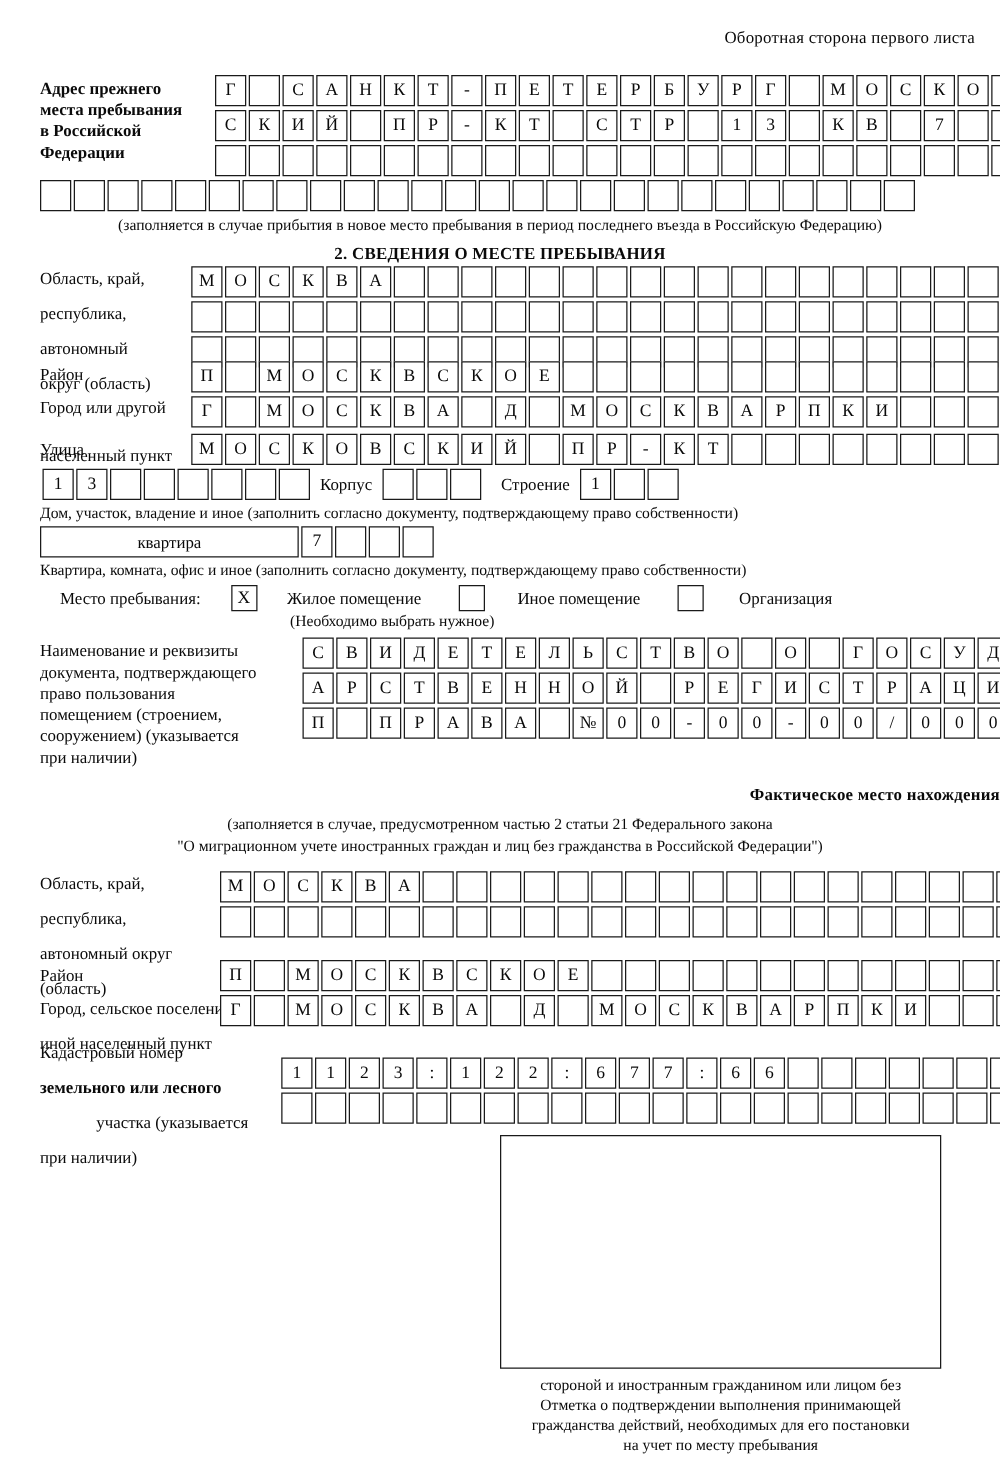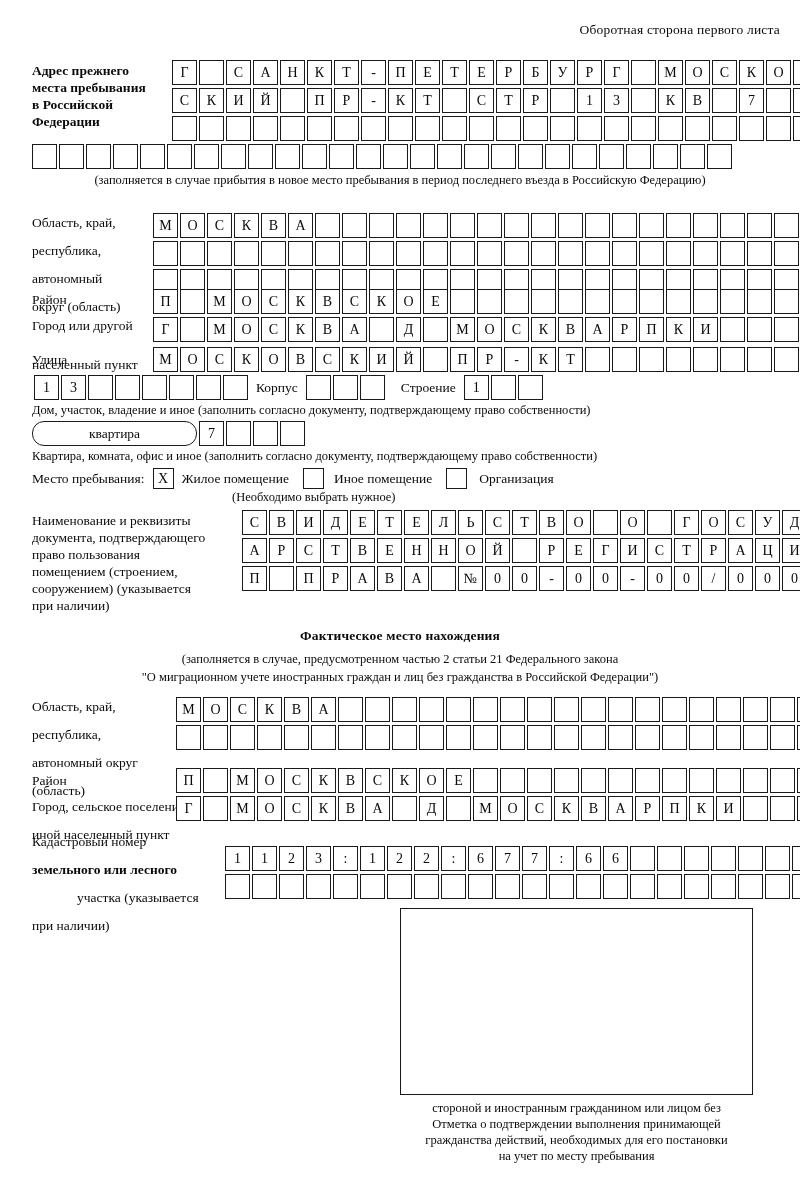--- a/index.html
+++ b/index.html
@@ -185,20 +185,23 @@
     <div class="bx"></div>
     <div class="bx"></div>
     <div class="bx"></div>
     <div class="bx"></div>
   </div>
 
   <div class="row note" style="left:32px; top:173px; width:736px; justify-content:center;">
     <span>(заполняется в случае прибытия в новое место пребывания в период последнего въезда в Российскую Федерацию)</span>
   </div>
 
+  <div class="row" style="left:0px; top:195px; width:800px; justify-content:center;">
+    <span class="sect-title">2. СВЕДЕНИЯ О МЕСТЕ ПРЕБЫВАНИЯ</span>
+  </div>
 
   <div class="row" style="left:32px; top:214px; flex-direction:column;">
     <div class="lbl">Область, край,</div>
     <div class="lbl" style="margin-top:11px;">республика,</div>
     <div class="lbl" style="margin-top:11px;">автономный</div>
     <div class="lbl" style="margin-top:11px;">округ (область)</div>
   </div>
 
   <div class="row boxes" style="left:153px; top:213px;">
     <div class="bx">М</div>
@@ -393,33 +396,33 @@
       <div class="bx"></div>
       <div class="bx"></div>
     </div>
   </div>
 
   <div class="row note" style="left:32px; top:403px;">
     <span>Дом, участок, владение и иное (заполнить согласно документу, подтверждающему право собственности)</span>
   </div>
 
   <div class="row" style="left:32px; top:421px; align-items:center;">
-    <div class="longbox" style="width:165px;border-radius:12px;">квартира</div>
+    <div class="longbox" style="width:207px;">квартира</div>
     <div class="boxes" style="margin-left:2px;">
       <div class="bx">7</div>
       <div class="bx"></div>
       <div class="bx"></div>
       <div class="bx"></div>
     </div>
   </div>
   <div class="row note" style="left:32px; top:449px;">
     <span>Квартира, комната, офис и иное (заполнить согласно документу, подтверждающему право собственности)</span>
   </div>
 
-  <div class="row" style="left:32px; top:468px; align-items:center;">
+  <div class="row" style="left:48px; top:468px; align-items:center;gap:16px;">
     <span class="lbl">Место пребывания:</span>
     <span class="chk" style="margin-left:8px;">X</span>
     <span class="lbl" style="margin-left:8px;">Жилое помещение</span>
     <span class="chk" style="margin-left:14px;"></span>
     <span class="lbl" style="margin-left:10px;">Иное помещение</span>
     <span class="chk" style="margin-left:14px;"></span>
     <span class="lbl" style="margin-left:12px;">Организация</span>
   </div>
   <div class="row note" style="left:232px; top:490px;">
     <span>(Необходимо выбрать нужное)</span>
@@ -497,21 +500,21 @@
     <div class="bx">0</div>
     <div class="bx">-</div>
     <div class="bx">0</div>
     <div class="bx">0</div>
     <div class="bx">/</div>
     <div class="bx">0</div>
     <div class="bx">0</div>
     <div class="bx">0</div>
   </div>
 
-  <div class="row" style="left:0; top:628px; width:800px; justify-content:center;">
+  <div class="row" style="left:0; top:628px; width:800px; justify-content:flex-end;">
     <span class="sect-title">Фактическое место нахождения</span>
   </div>
   <div class="row note" style="left:0; top:652px; width:800px; justify-content:center;">
     <span>(заполняется в случае, предусмотренном частью 2 статьи 21 Федерального закона</span>
   </div>
   <div class="row note" style="left:0; top:670px; width:800px; justify-content:center;">
     <span>"О миграционном учете иностранных граждан и лиц без гражданства в Российской Федерации")</span>
   </div>
 
   <div class="row" style="left:32px; top:698px; flex-direction:column;">

